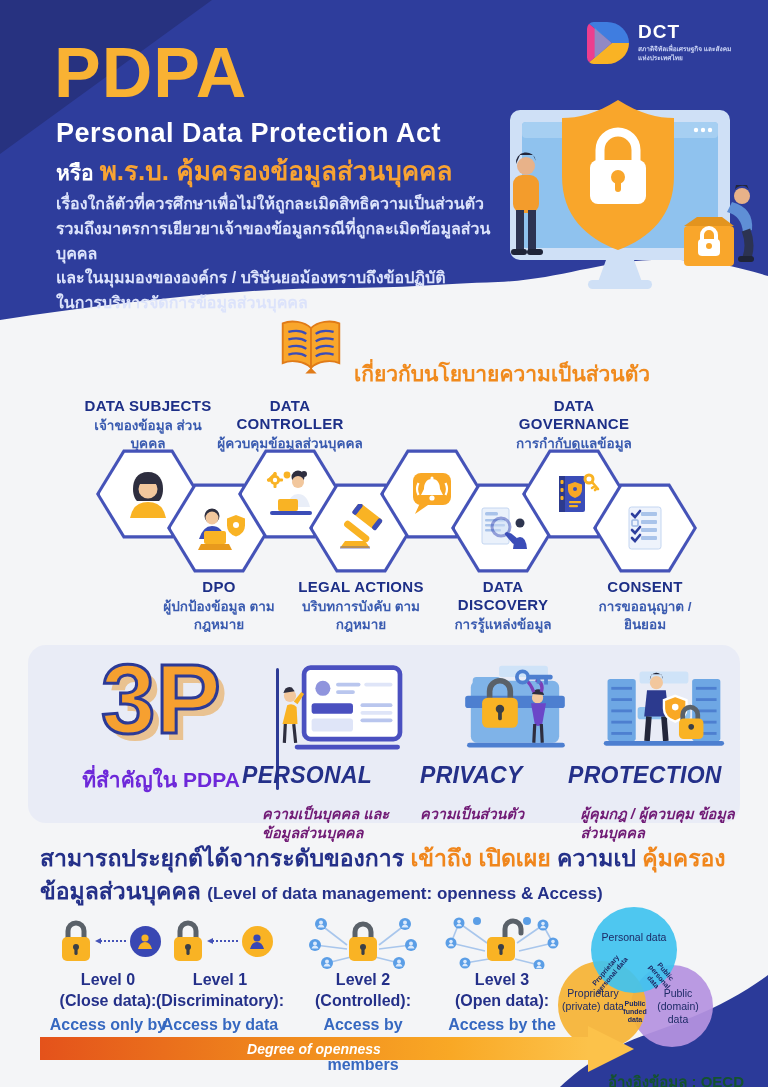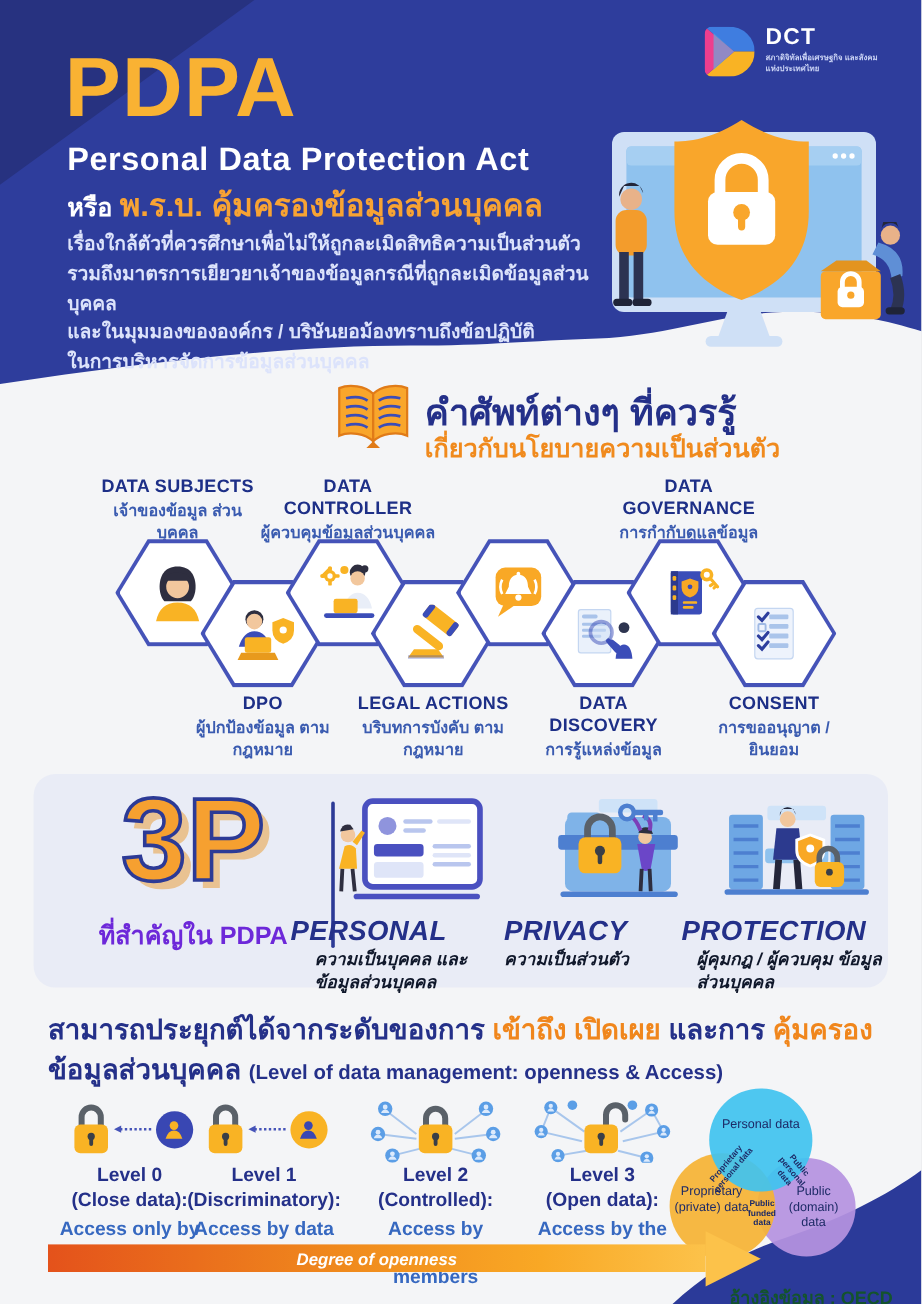--- a/index.html
+++ b/index.html
@@ -41,21 +41,21 @@
   
   .panel{position:absolute;left:28px;top:645px;width:712px;height:178px;background:#e9ecf6;border-radius:18px;}
   .threep{position:absolute;left:66px;top:650px;width:190px;text-align:center;
     font-size:98px;font-weight:800;color:#f6a030;line-height:1;
     -webkit-text-stroke:3px #2c3a96;text-shadow:7px 7px 0 #e9c291;}
   .threep-cap{position:absolute;left:66px;top:763px;width:190px;text-align:center;font-size:21px;font-weight:800;color:#6d28d9;}
   .pdivider{position:absolute;left:276px;top:668px;width:3px;height:122px;background:#2c3a96;border-radius:2px;}
   .pcol{position:absolute;top:660px;width:190px;text-align:left;font-style:italic;}
   .pcol .art{height:96px;display:flex;align-items:flex-end;justify-content:center;}
   .pcol-name{font-size:23px;font-weight:800;color:#243089;margin-top:6px;letter-spacing:.3px;}
-  .pcol-desc{font-size:14.5px;font-weight:700;color:#0f172a;line-height:1.3;margin:2px auto 0;}
+  .pcol-desc{font-size:14.5px;font-weight:700;color:#701a75;line-height:1.3;margin:16px auto 0;}
   .mw150{max-width:150px;} .mw165{max-width:165px;}
   
   .lv-head{position:absolute;left:40px;top:842px;width:700px;font-size:23px;font-weight:800;line-height:1.45;color:#243089;}
   .lv-head .or{color:#f0861c;}
   .lv-head .small{font-size:17px;}
   .lv-col{position:absolute;text-align:center;}
   .lv-icon{height:58px;display:flex;align-items:center;justify-content:center;gap:4px;}
   .lv-t1{font-size:16px;font-weight:800;color:#243089;line-height:1.3;}
   .lv-acc{font-size:16px;font-weight:800;color:#3668c0;line-height:1.25;margin:3px auto 0;}
   .mw110{max-width:110px;} .mw125{max-width:125px;} .mw160{max-width:160px;}
@@ -166,21 +166,20 @@
         <path d="M11 24 q12 -3 19 2"></path>
         <path d="M11 32 q12 -3 19 2"></path>
         <path d="M11 40 q12 -3 19 2"></path>
       <path d="M59 16 q-12 -3 -19 2"></path>
         <path d="M59 24 q-12 -3 -19 2"></path>
         <path d="M59 32 q-12 -3 -19 2"></path>
         <path d="M59 40 q-12 -3 -19 2"></path>
     </g>
     <path d="M35 54 l-6 6 h12 Z" fill="#e07b18"></path>
   </svg>
-  <div class="terms-title-1">คำศัพท์ต่างๆ ที่ควรรู้</div>
   <div class="terms-title-2">เกี่ยวกับนโยบายความเป็นส่วนตัว</div>
 
   <div class="term-label" style="left:43px;top:397px;">
     <div class="term-name">DATA SUBJECTS</div>
     <div class="term-desc mw120">เจ้าของข้อมูล ส่วนบุคคล</div>
   </div>
   <div class="term-label" style="left:185px;top:397px;">
     <div class="term-name mw130" style="margin:0 auto;">DATA CONTROLLER</div>
     <div class="term-desc">ผู้ควบคุมข้อมูลส่วนบุคคล</div>
   </div>
@@ -417,21 +416,21 @@
         <rect x="92" y="60" width="26" height="22" rx="5" fill="#f9b324"></rect>
         <circle cx="105" cy="69" r="3" fill="#3a3f47"></circle>
         <rect x="12" y="84" width="128" height="5" rx="2.5" fill="#4d7fd0"></rect>
       </svg>
     </div>
     <div class="pcol-name">PROTECTION</div>
     <div class="pcol-desc mw165">ผู้คุมกฎ / ผู้ควบคุม ข้อมูลส่วนบุคคล</div>
   </div>
 
   <div class="lv-head">
-    <span>สามารถประยุกต์ได้จากระดับของการ </span><span class="or">เข้าถึง เปิดเผย</span><span> และการ </span><span class="or">คุ้มครอง</span><br>
+    <span>สามารถประยุกต์ได้จากระดับของการ </span><span class="or">เข้าถึง เปิดเผย</span><span> ความเป </span><span class="or">คุ้มครอง</span><br>
     <span>ข้อมูลส่วนบุคคล </span><span class="small">(Level of data management: openness &amp; Access)</span>
   </div>
 
   <svg class="swoosh" width="768" height="160" viewBox="0 0 768 160">
     <path d="M768 48 C738 70 702 88 656 104 C614 118 586 136 560 160 L768 160 Z" fill="#2b3a99"></path>
   </svg>
 
   <div class="lv-col" style="left:33px;top:912px;width:150px;">
     <div class="lv-icon">
       <svg width="40" height="48" viewBox="0 0 40 48">

